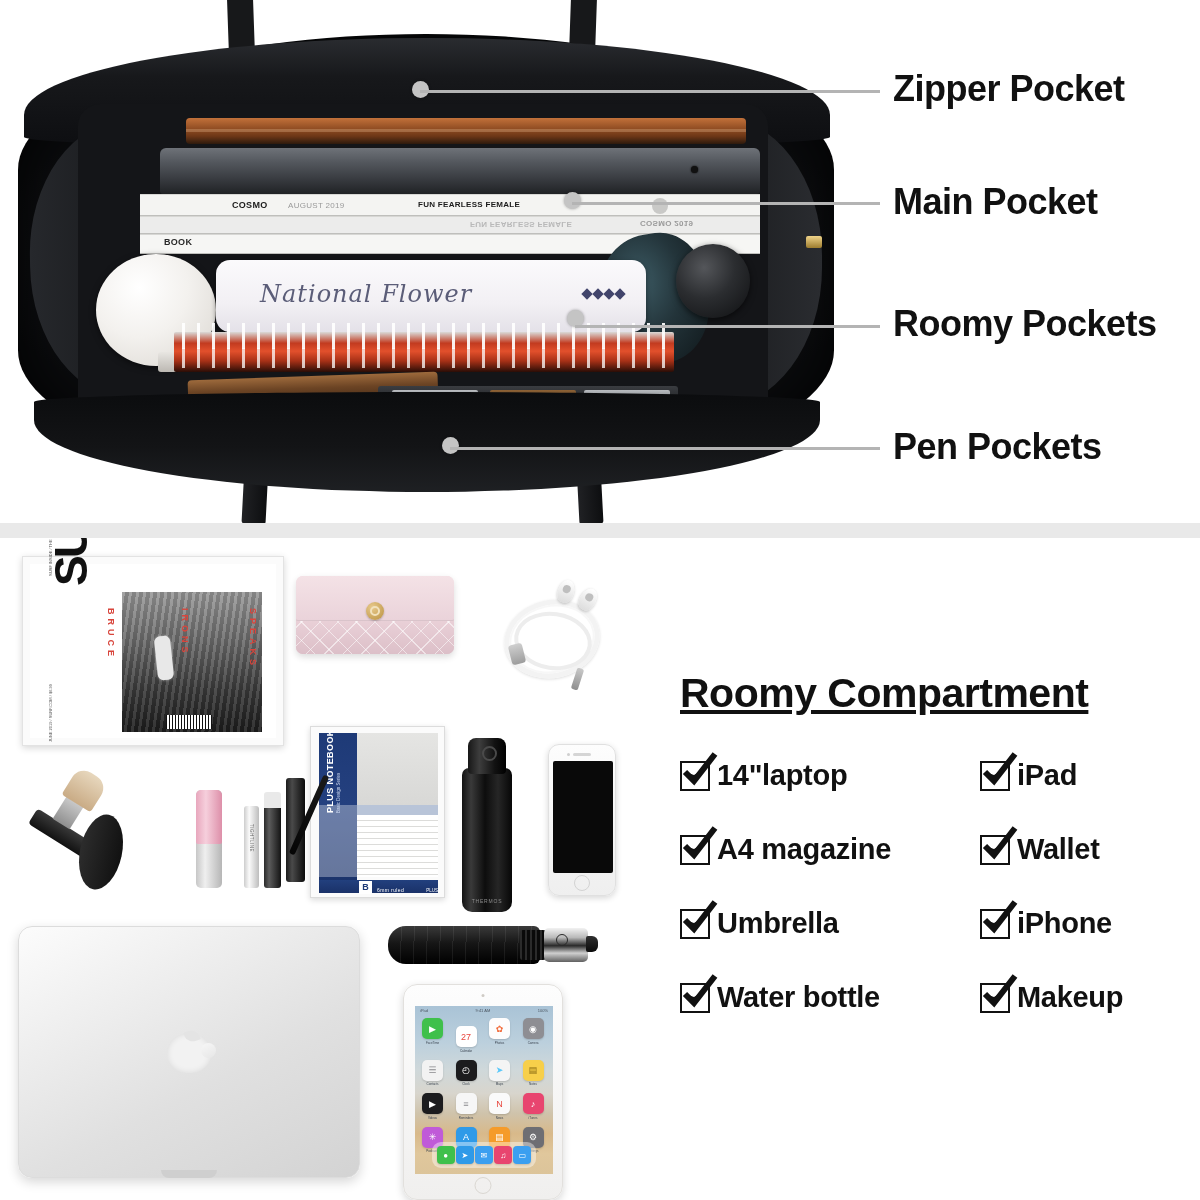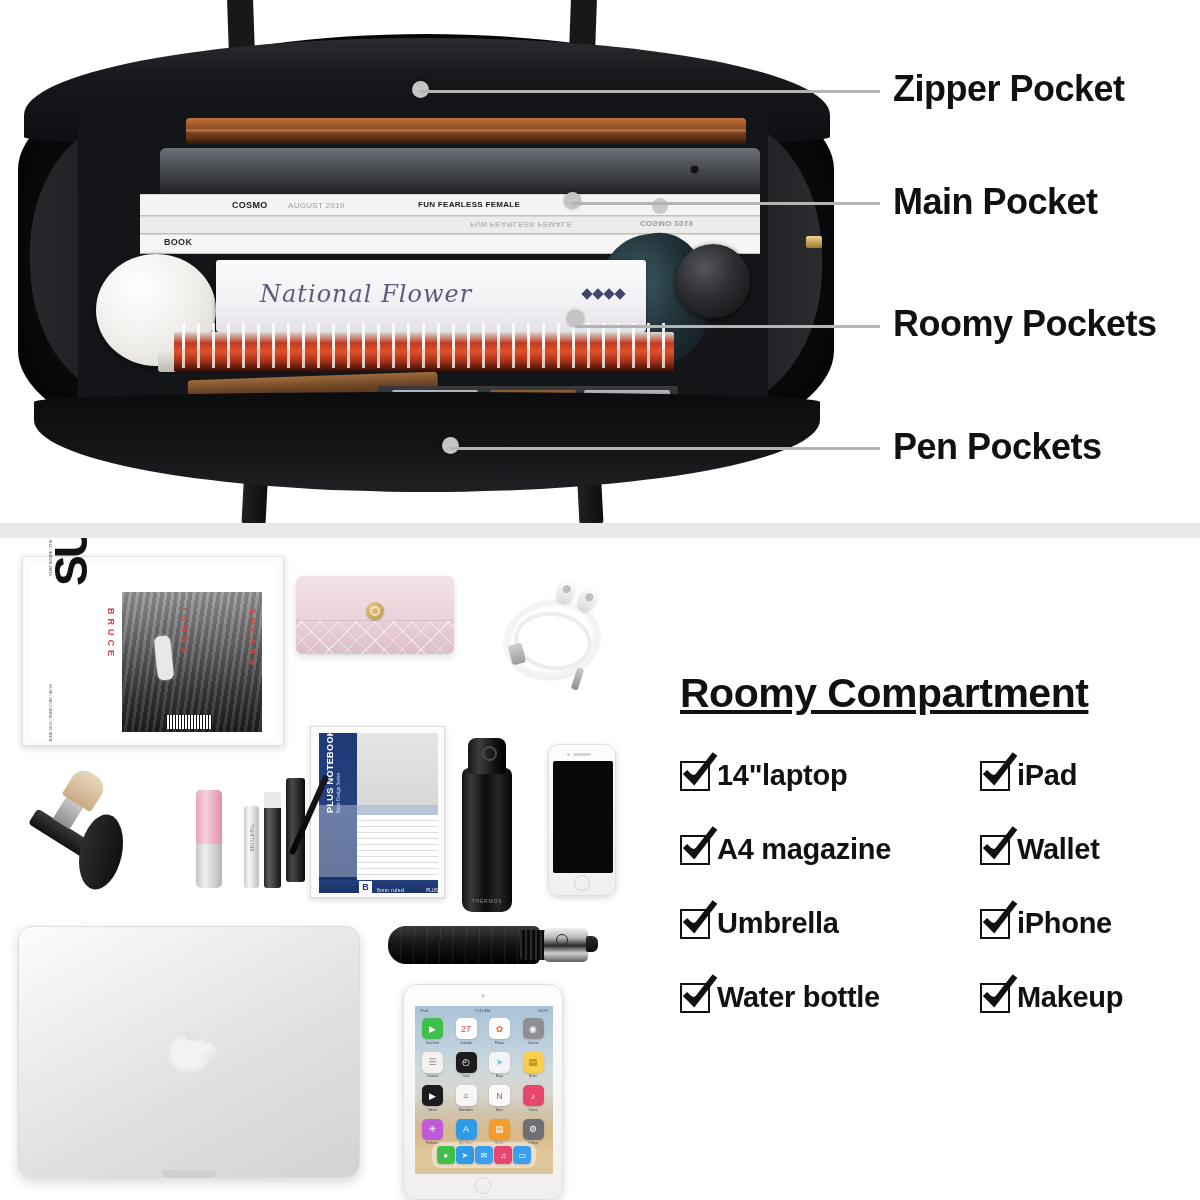--- a/index.html
+++ b/index.html
@@ -99,21 +99,21 @@
   
   .compact { left:18px; top:150px; width:120px; height:112px; border-radius:50%;
              background:radial-gradient(circle at 36% 30%, #ffffff 0%, #f3f1ee 45%, #d9d5cf 100%);
              box-shadow:0 2px 6px rgba(0,0,0,.5); }
   .compact:after { content:""; position:absolute; left:62px; bottom:-6px; width:34px; height:20px;
              background:linear-gradient(180deg,#e8e6e2,#bcb8b2); border-radius:3px; }
 
   
   .nf-book { left:138px; top:156px; width:430px; height:72px;
              background:linear-gradient(180deg,#fbfafc 0%,#f2f0f4 60%,#e4e1e8 100%);
-             border-radius:3px; box-shadow:0 2px 5px rgba(0,0,0,.45); }
+             border-radius:14px; box-shadow:0 2px 5px rgba(0,0,0,.45); }
   .nf-title { position:absolute; left:44px; top:20px; font-family:"DejaVu Serif", serif;
              font-style:italic; font-size:24px; color:#5b5d78; letter-spacing:1px; }
   .nf-diam { position:absolute; right:22px; top:30px; display:flex; gap:3px; }
   .nf-diam i { width:8px; height:8px; background:#41446b; transform:rotate(45deg); display:block; }
 
   
   .umb-bundle { left:520px; top:130px; width:110px; height:130px;
              background:radial-gradient(ellipse at 40% 35%, #3c5a63 0%, #23343a 45%, #0e1518 100%);
              border-radius:50% 40% 45% 50%; transform:rotate(-8deg); }
 
@@ -570,21 +570,21 @@
           <span>iPad</span>
           <span>9:41 AM</span>
           <span>100%</span>
         </div>
         <div class="ipad-grid" id="ipad-grid">
             <div class="app">
               <div class="ic" style="background: rgb(63, 192, 75);">▶</div>
               <div class="nm">FaceTime</div>
             </div>
             <div class="app">
-              <div class="ic" style="background: rgb(255, 255, 255); color: rgb(232, 69, 60);">27</div>
+              <div class="ic" style="background: rgb(255, 255, 255); color: rgb(232, 69, 60); margin-top: 8px;">27</div>
               <div class="nm">Calendar</div>
             </div>
             <div class="app">
               <div class="ic" style="background: rgb(253, 253, 253); color: rgb(242, 109, 61);">✿</div>
               <div class="nm">Photos</div>
             </div>
             <div class="app">
               <div class="ic" style="background: rgb(142, 142, 147);">◉</div>
               <div class="nm">Camera</div>
             </div>

